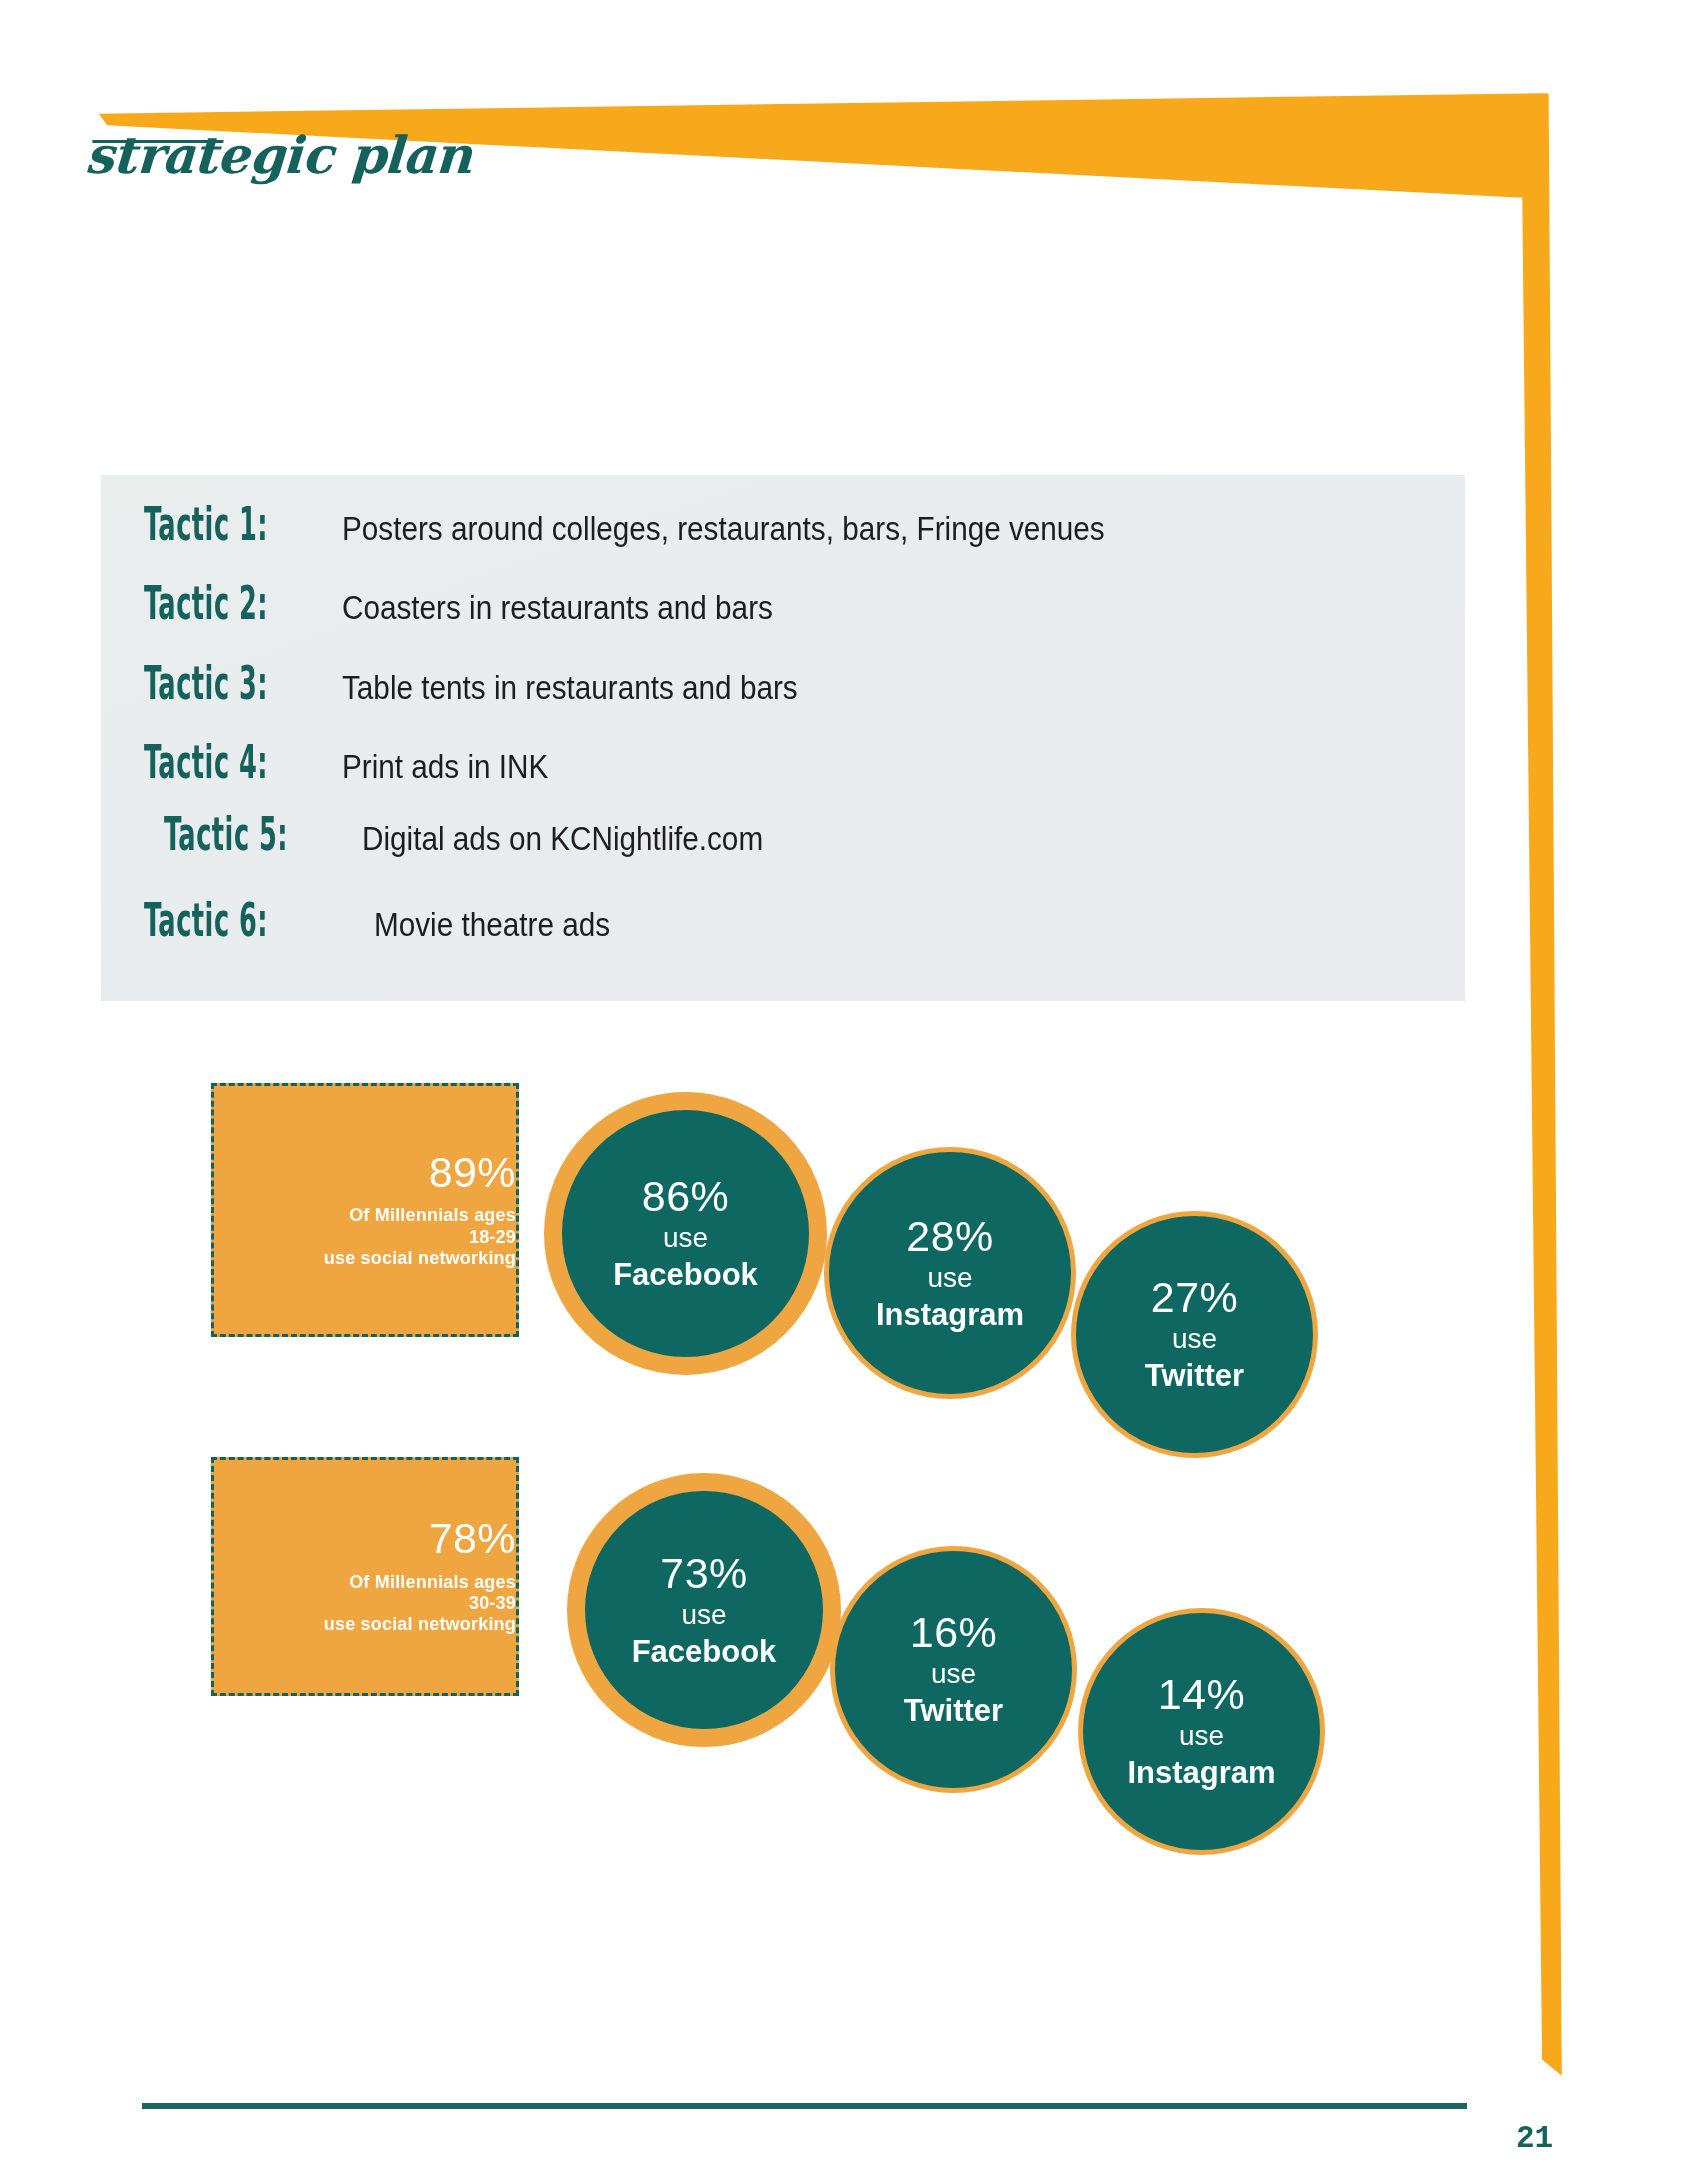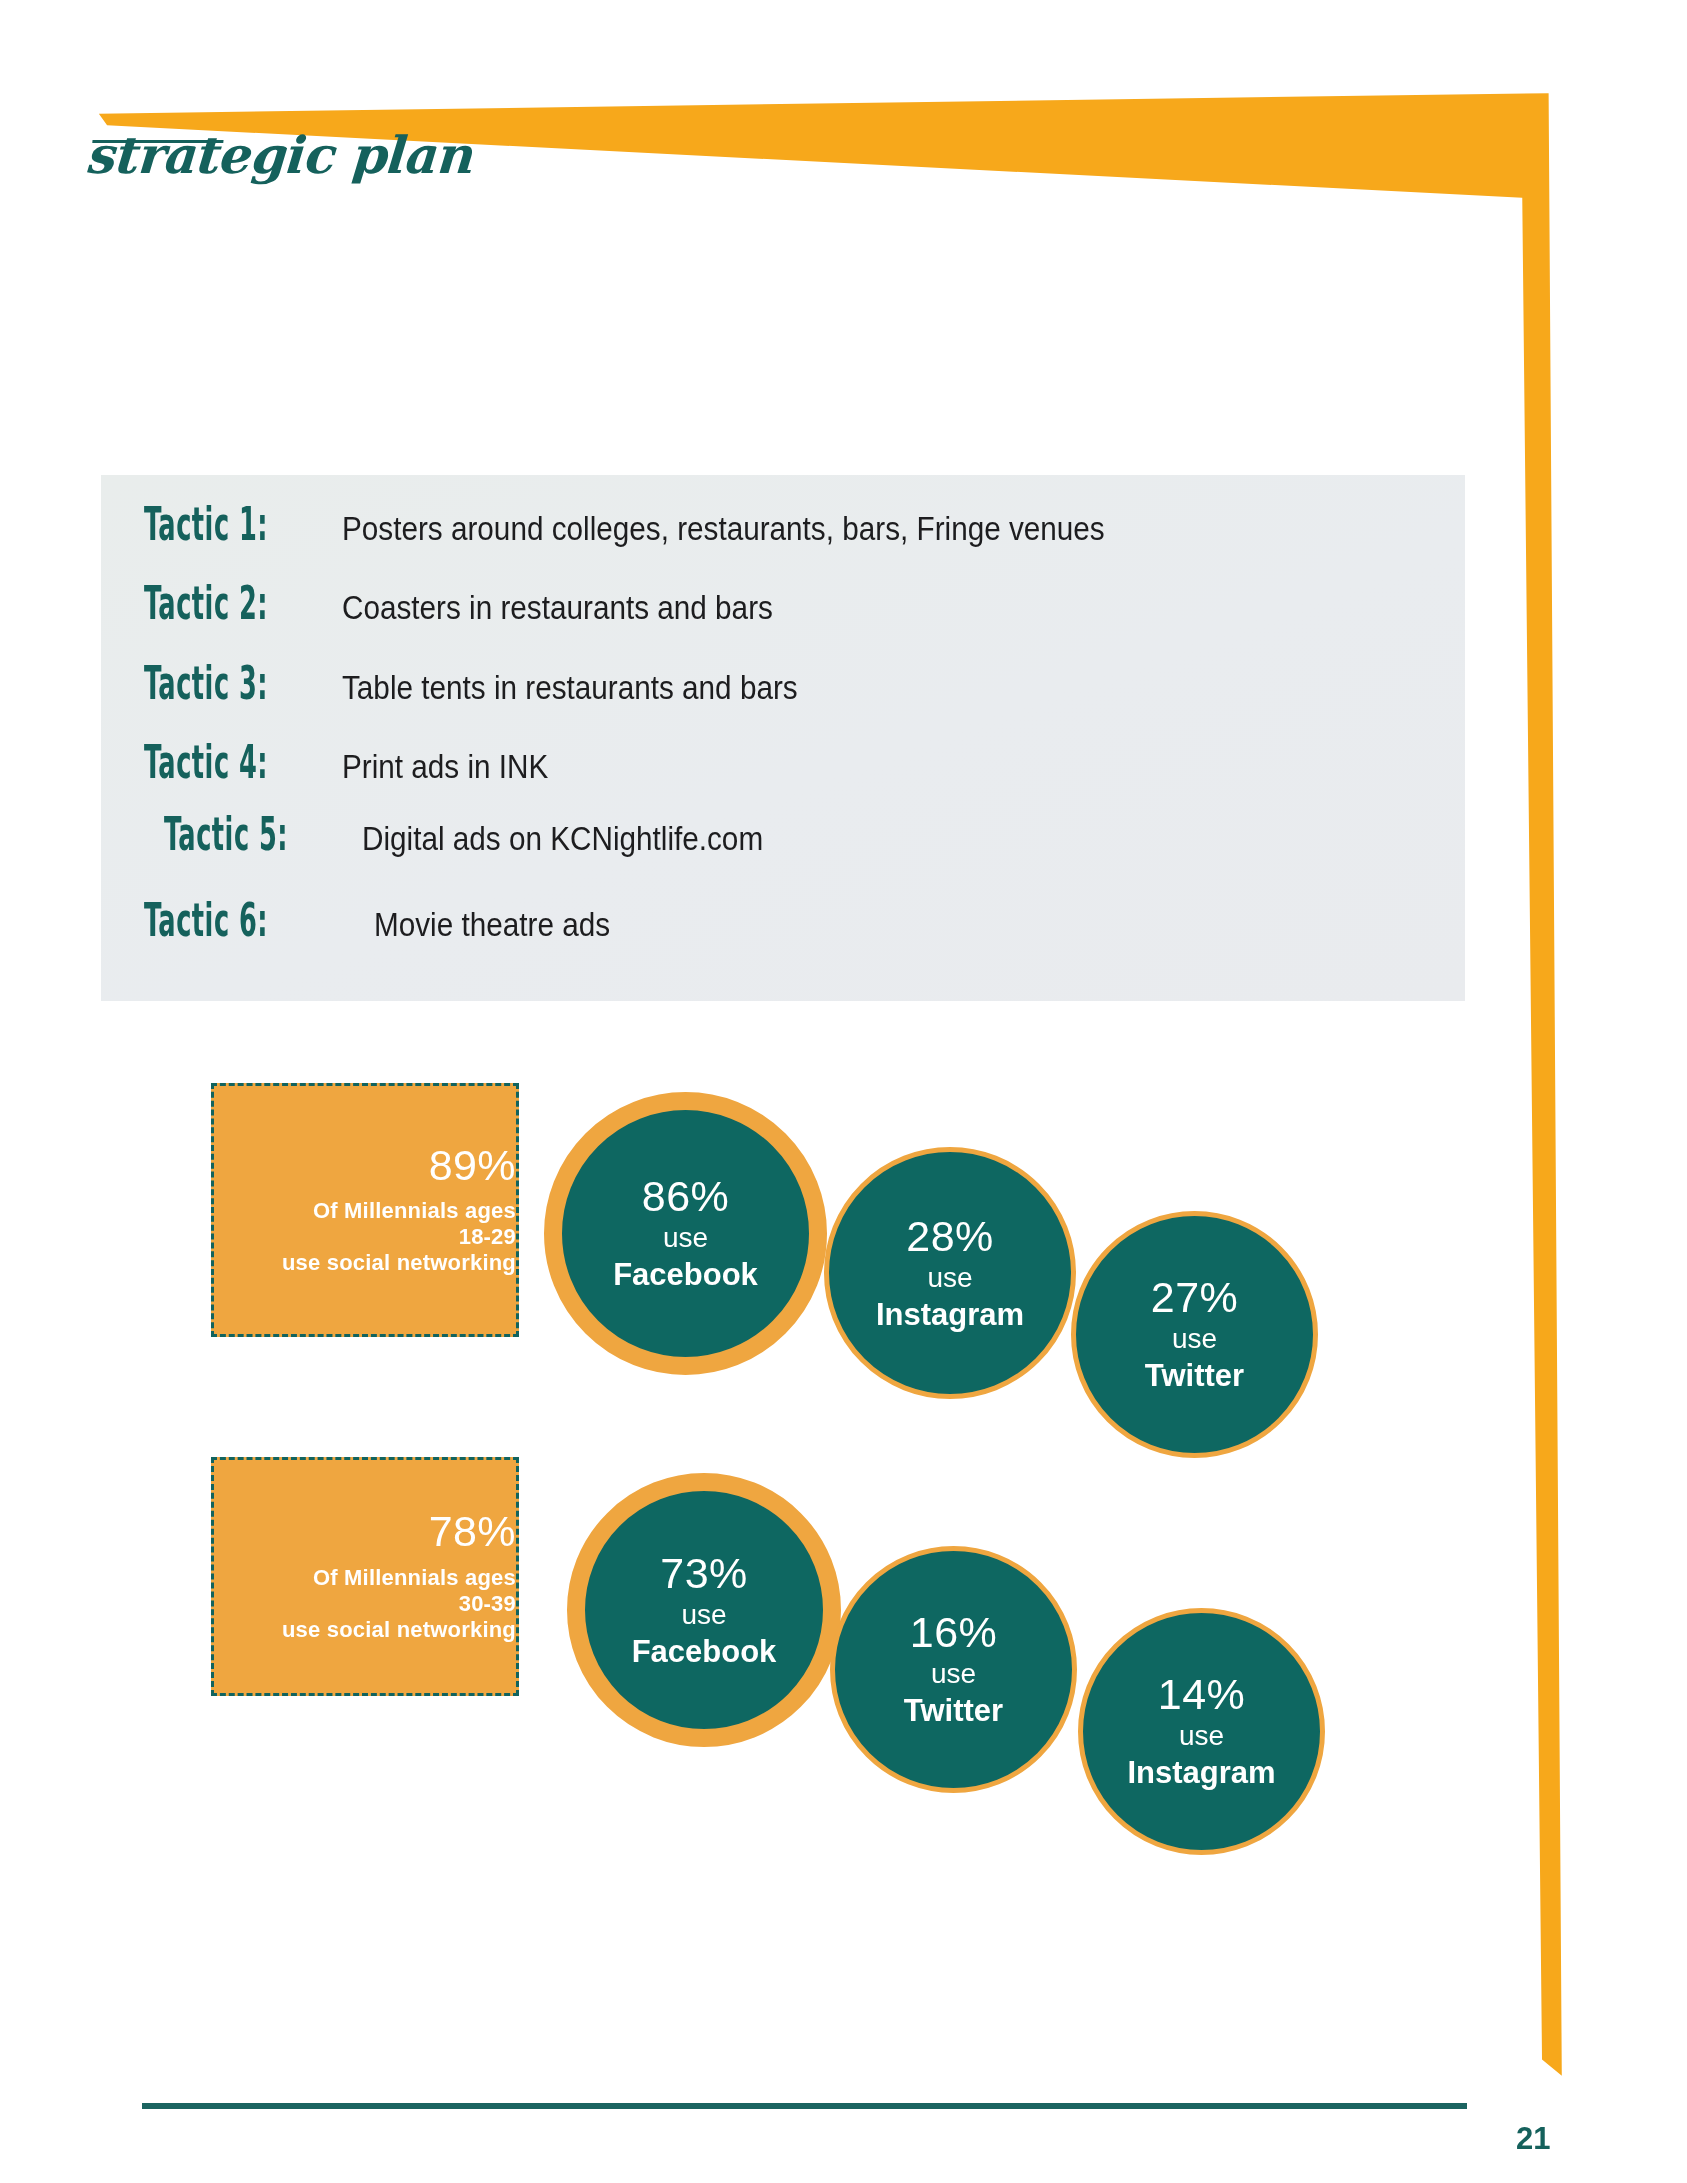--- a/index.html
+++ b/index.html
@@ -101,21 +101,21 @@
     text-align: center;
   }
   .stat-box .pct {
     font-size: 43px;
     font-weight: 400;
     line-height: 1;
     margin-bottom: 11.5px;
     letter-spacing: 0.4px;
   }
   .stat-box .line {
-    font-size: 22px;
+    font-size: 18px;
     font-weight: 700;
     line-height: 1.18;
     letter-spacing: 0.2px;
   }
 
   .circle {
     position: absolute;
     border-radius: 50%;
     background: #0e6761;
     box-sizing: border-box;
@@ -154,21 +154,21 @@
   }
   .page-number {
     position: absolute;
     left: 1516px;
     top: 2121px;
     width: 99px;
     text-align: left;
     font-size: 31px;
     font-weight: 700;
     color: #15615c;
-    font-family: Liberation Sans, sans-serif;
+    font-family: Liberation Mono, monospace;
   }
 </style>
 </head>
 <body>
 
 <svg class="frame-svg" viewBox="0 0 2048 2650" xmlns="http://www.w3.org/2000/svg">
   <polygon fill="#f7a81b" points="120,138 1880,113 1896,2520 1872,2500 1848,240 130,152"></polygon>
 </svg>
 
 <div class="page-title"><span class="strike">strat</span><span>egic plan</span></div>

